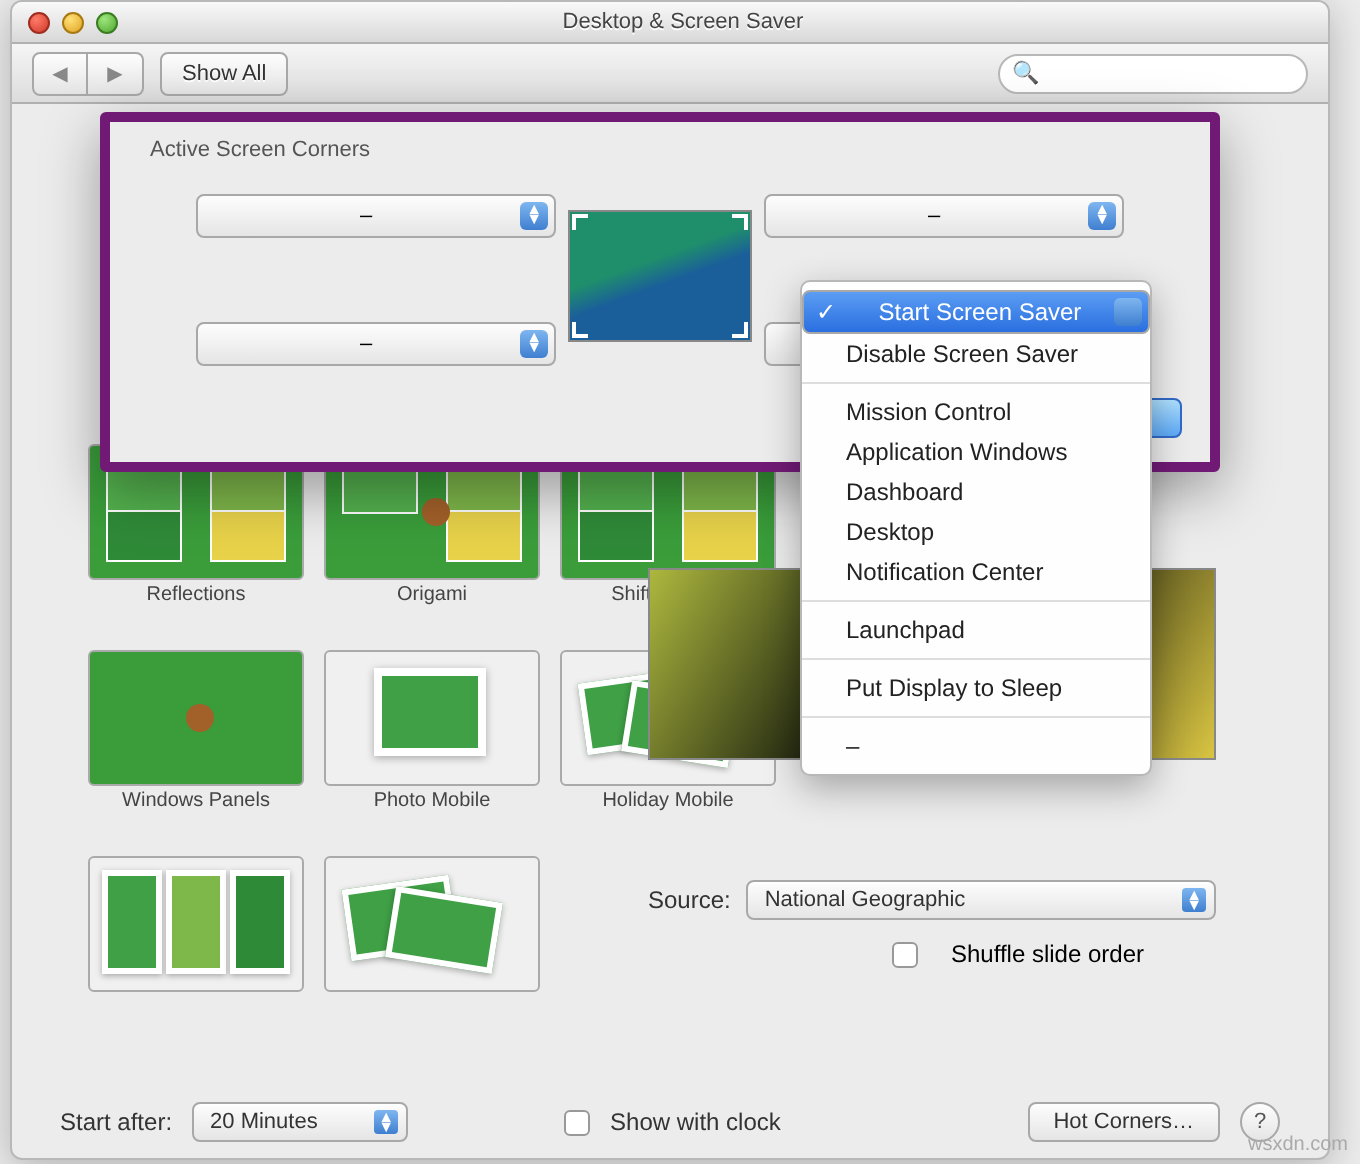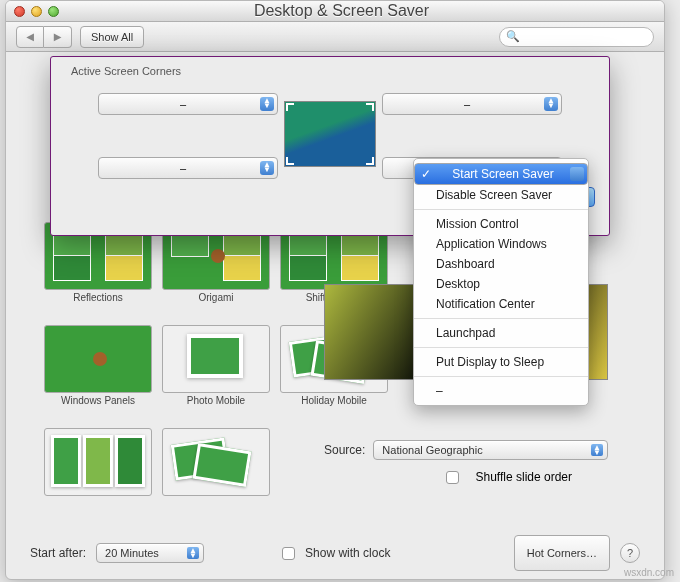--- a/index.html
+++ b/index.html
@@ -27,21 +27,21 @@
     background: linear-gradient(#f9f9f9,#d8d8d8);
     border-bottom: 1px solid #b0b0b0;
     display: flex; align-items: center;
     padding: 0 8px;
   }
   .traffic { display:flex; gap:6px; }
   .traffic span { width:11px; height:11px; border-radius:50%; display:block; }
   .red { background: radial-gradient(circle at 35% 30%, #ff7b6a, #cf3a29); border:1px solid #a02d20;}
   .yel { background: radial-gradient(circle at 35% 30%, #ffe178, #e0a322); border:1px solid #a87a12;}
   .grn { background: radial-gradient(circle at 35% 30%, #9de67d, #4fa82f); border:1px solid #3b7d22;}
-  .title { flex:1; text-align:center; font-size:16px; color:#444; text-shadow:0 1px #fff;margin-left:18px; }
+  .title { flex:1; text-align:center; font-size:11px; color:#444; text-shadow:0 1px #fff;margin-left:18px; }
   .toolbar {
     height: 30px;
     background: linear-gradient(#f5f5f5,#dcdcdc);
     border-bottom:1px solid #b0b0b0;
     display:flex; align-items:center; padding:0 10px; gap:8px;
   }
   .navseg { display:flex; }
   .navbtn {
     width:28px; height:22px; background:linear-gradient(#fdfdfd,#e4e4e4);
     border:1px solid #a8a8a8; display:flex; align-items:center; justify-content:center;
@@ -108,30 +108,30 @@
     display:flex; align-items:center; padding:0 20px 0 8px;
     position:relative; font-size:11px; color:#333;
     box-shadow:inset 0 1px #fff;
   }
   .popup::after{
     content:""; position:absolute; right:4px; top:3px; width:12px; height:12px;
     background:linear-gradient(#7fb6f0,#3f7fd0); border-radius:2px;
   }
   .popup .arr{position:absolute;right:6px;top:4px;font-size:8px;color:#fff;z-index:2;line-height:5px;}
   .btn{
-    height:36px; padding:0 12px; border:1px solid #a8a8a8; border-radius:4px;
+    height:20px; padding:0 12px; border:1px solid #a8a8a8; border-radius:4px;
     background:linear-gradient(#fdfdfd,#e5e5e5); font-size:11px;
     display:flex; align-items:center;
   }
   .help{width:20px;height:20px;border-radius:50%;border:1px solid #a8a8a8;background:linear-gradient(#fdfdfd,#e5e5e5);display:flex;align-items:center;justify-content:center;font-size:11px;color:#555;}
 
   
   .sheet {
     position:absolute; top:56px; left:50px; width:560px; height:180px;
-    background:#ececec; border:1px solid #701a75; border-radius:3px;
+    background:#ececec; border:5px solid #701a75; border-radius:3px;
     box-shadow:0 10px 28px rgba(0,0,0,.35);
     z-index:20;
   }
   .sheet-title{font-size:11px;color:#555;padding:8px 20px;}
   .corners{
     display:grid; grid-template-columns:180px 92px 180px;
     grid-template-rows:30px 30px;
     gap:34px 6px;
     align-items:center; justify-content:center;
     padding:4px 0;
@@ -156,24 +156,24 @@
   .screenthumb .cm{position:absolute;width:8px;height:8px;}
   .screenthumb .tl{top:1px;left:1px;border-top:2px solid #fff;border-left:2px solid #fff;}
   .screenthumb .tr{top:1px;right:1px;border-top:2px solid #fff;border-right:2px solid #fff;}
   .screenthumb .bl{bottom:1px;left:1px;border-bottom:2px solid #fff;border-left:2px solid #fff;}
   .screenthumb .br{bottom:1px;right:1px;border-bottom:2px solid #fff;border-right:2px solid #fff;}
   .sheet-btns{position:absolute;right:14px;bottom:12px;display:flex;gap:10px;}
   .okbtn{height:20px;padding:0 18px;border:1px solid #3169c6;border-radius:4px;background:linear-gradient(#aee0ff,#5da9f7);font-size:11px;display:flex;align-items:center;}
 
   
   .menu{
-    position:absolute; top:158px; left:400px; width:176px;
+    position:absolute; top:140px; left:400px; width:176px;
     background:#fefefe; border:1px solid #b8b8b8; border-radius:5px;
     box-shadow:0 6px 18px rgba(0,0,0,.3);
-    z-index:40; padding:4px 0;margin-left:13px;
+    z-index:40; padding:4px 0;
   }
   .mi{padding:3px 18px 3px 22px;font-size:12px;color:#222;position:relative;white-space:nowrap;}
   .mi.sel{background:linear-gradient(#5b9df3,#2a6fe0);color:#fff;}
   .mi.sel::before{content:"✓";position:absolute;left:6px;top:3px;}
   .msep{height:1px;background:#ddd;margin:4px 0;}
   .watermark{position:absolute;right:6px;bottom:4px;font-size:10px;color:#aaa;z-index:50;margin-top:26px;}
 </style>
 </head>
 <body>
 

